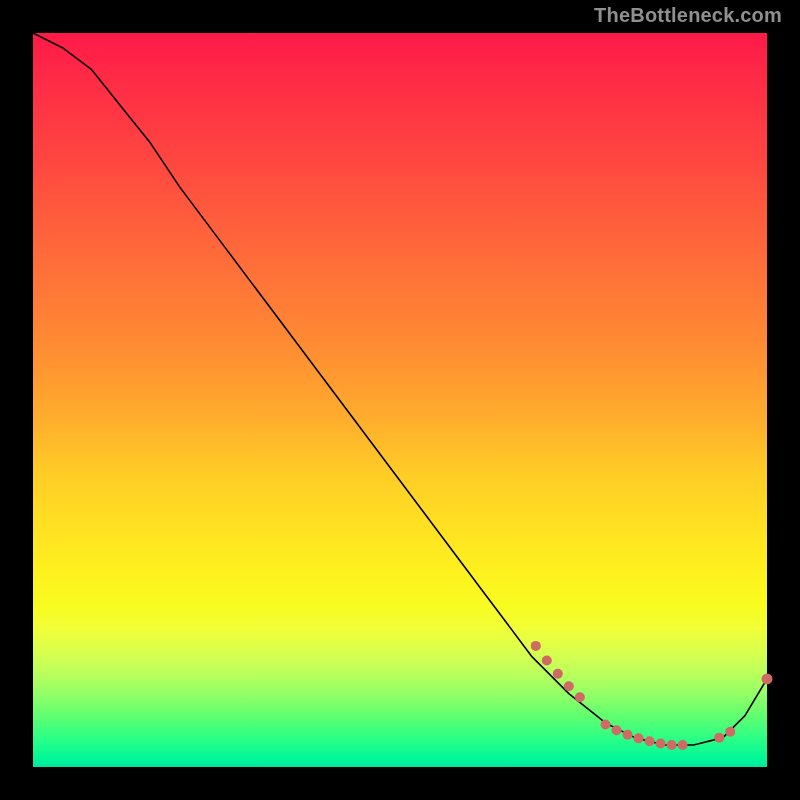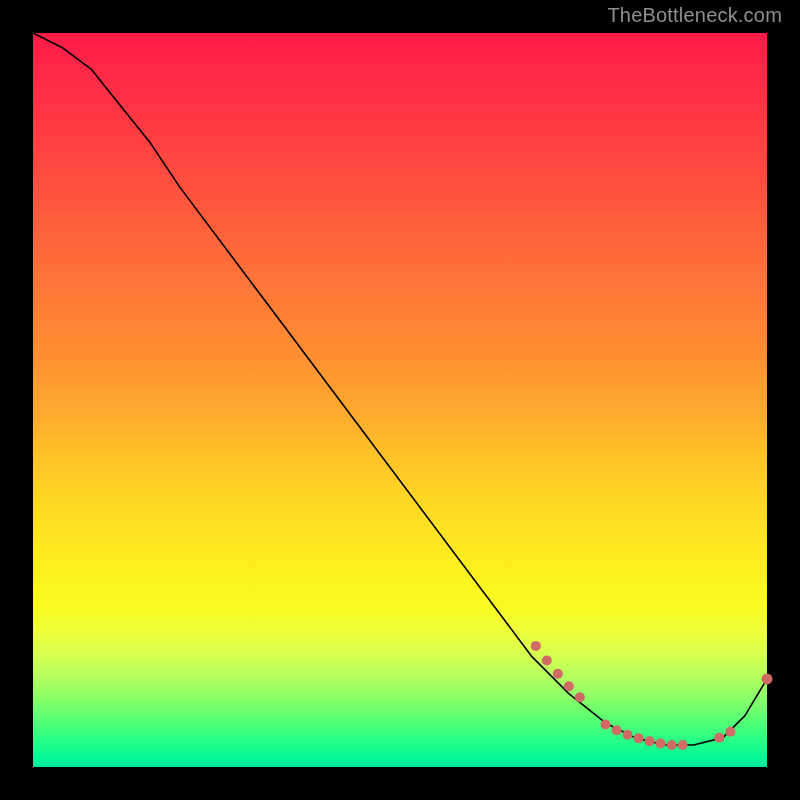--- a/index.html
+++ b/index.html
@@ -16,21 +16,21 @@
     width: 800px;
     height: 800px;
     background: #000;
   }
   .watermark {
     position: absolute;
     top: 4px;
     right: 18px;
     color: #8f8f8f;
     font-size: 20px;
-    font-weight: 400;
+    font-weight: 700;
     letter-spacing: 0.2px;
     z-index: 10;
   }
   .plot-area {
     position: absolute;
     left: 33px;
     top: 33px;
     width: 734px;
     height: 734px;
     

